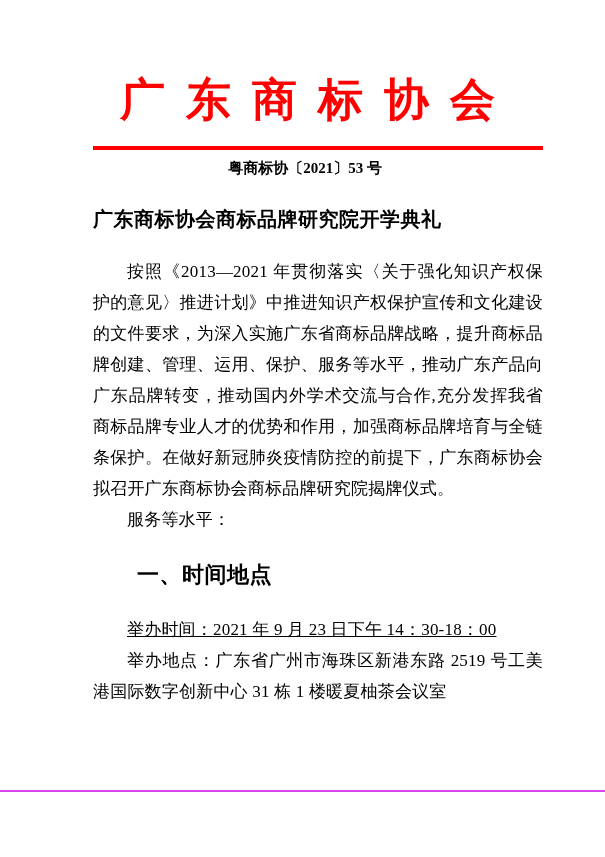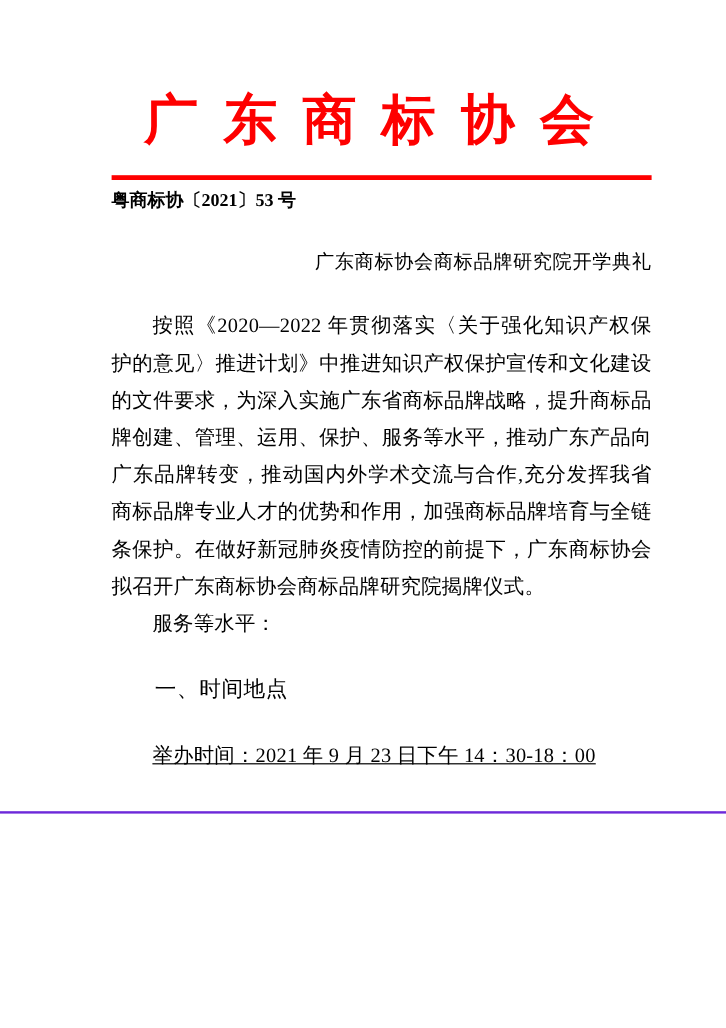--- a/index.html
+++ b/index.html
@@ -7,24 +7,24 @@
   html, body { margin: 0; padding: 0; }
   body {
     width: 605px; height: 857px;
     background: #ffffff;
     color: var(--ink);
     font-family: "Liberation Serif", "DejaVu Serif", serif;
     -webkit-font-smoothing: antialiased;
   }
   .page {
     position: relative;
-    width: 605px; height: 678px;
+    width: 605px; height: 792px;
     box-sizing: border-box;
     background: #ffffff;
-    border-bottom: 2px solid #6d28d9;
+    border-bottom: 2px solid #d946ef;
     overflow: hidden;
   }
   
   .org-name {
     padding-top: 74px;
     margin-left: 93px;
     width: 450px;
     text-align: center;
     color: var(--accent);
     font-weight: bold;
@@ -37,51 +37,51 @@
     margin: 20px 0 0 93px;
     width: 450px;
     height: 4px;
     background: var(--accent);
   }
   .doc-number {
     margin: 8px 0 0 93px;
     width: 450px;
     box-sizing: border-box;
     padding-right: 26px;
-    text-align: left;
+    text-align: center;
     font-size: 15px;
     font-weight: bold;
     line-height: 20px;
   }
   
   .doc-title {
     margin: 26px 0 0 93px;
     width: 450px;
-    text-align: right;
-    font-size: 16px;
-    font-weight: normal;
+    text-align: left;
+    font-size: 20px;
+    font-weight: bold;
     line-height: 30px;
     letter-spacing: 0.5px;
   }
   .para {
     margin: 0 0 0 93px;
     width: 450px;
     font-size: 17px;
     line-height: 31px;
     text-align: justify;
     text-indent: 2em;
     letter-spacing: 0.2px;
   }
   .para.first { margin-top: 22px; }
   .section-heading {
     margin: 24px 0 0 93px;
     width: 450px;
-    font-size: 18px;
+    font-size: 22px;
     line-height: 31px;
-    font-weight: normal;
+    font-weight: bold;
     font-family: "Liberation Sans", "DejaVu Sans", sans-serif;
     text-indent: 2em;
     letter-spacing: 0.5px;
   }
   .detail-time { margin-top: 24px; text-decoration: underline; }
   
   .page-footer {
     position: absolute;
     left: 0; right: 0; top: 786px;
     text-align: center;
@@ -99,27 +99,28 @@
 
   <header>
     <div class="org-name">广东商标协会</div>
     <div class="red-rule"></div>
     <div class="doc-number">粤商标协〔2021〕53 号</div>
   </header>
 
   <main>
     <h1 class="doc-title">广东商标协会商标品牌研究院开学典礼</h1>
 
-    <p class="para first">按照《2020—2022 年贯彻落实〈关于强化知识产权保护的意见〉推进计划》中推进知识产权保护宣传和文化建设的文件要求，为深入实施广东省商标品牌战略，提升商标品牌创建、管理、运用、保护、服务等水平，推动广东产品向广东品牌转变，推动国内外学术交流与合作,充分发挥我省商标品牌专业人才的优势和作用，加强商标品牌培育与全链条保护。在做好新冠肺炎疫情防控的前提下，广东商标协会拟召开广东商标协会商标品牌研究院揭牌仪式。</p>
+    <p class="para first">按照《2013—2021 年贯彻落实〈关于强化知识产权保护的意见〉推进计划》中推进知识产权保护宣传和文化建设的文件要求，为深入实施广东省商标品牌战略，提升商标品牌创建、管理、运用、保护、服务等水平，推动广东产品向广东品牌转变，推动国内外学术交流与合作,充分发挥我省商标品牌专业人才的优势和作用，加强商标品牌培育与全链条保护。在做好新冠肺炎疫情防控的前提下，广东商标协会拟召开广东商标协会商标品牌研究院揭牌仪式。</p>
 
     <p class="para">服务等水平：</p>
 
     <h2 class="section-heading">一、时间地点</h2>
 
     <p class="para detail-time">举办时间：2021 年 9 月 23 日下午 14：30-18：00</p>
 
+    <p class="para">举办地点：广东省广州市海珠区新港东路 2519 号工美港国际数字创新中心 31 栋 1 楼暖夏柚茶会议室</p>
   </main>
 
   <footer class="page-footer">
     <span class="page-number">1</span>
   </footer>
 
 </div>
 
 </body></html>

